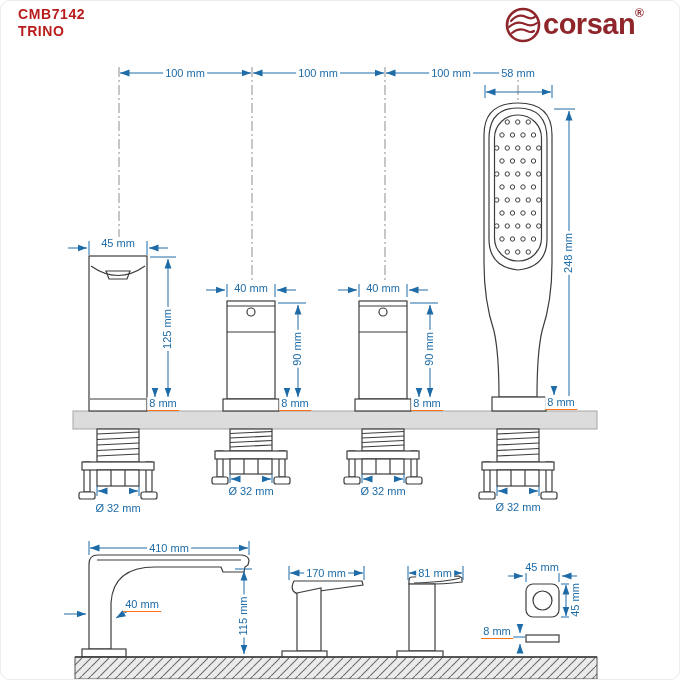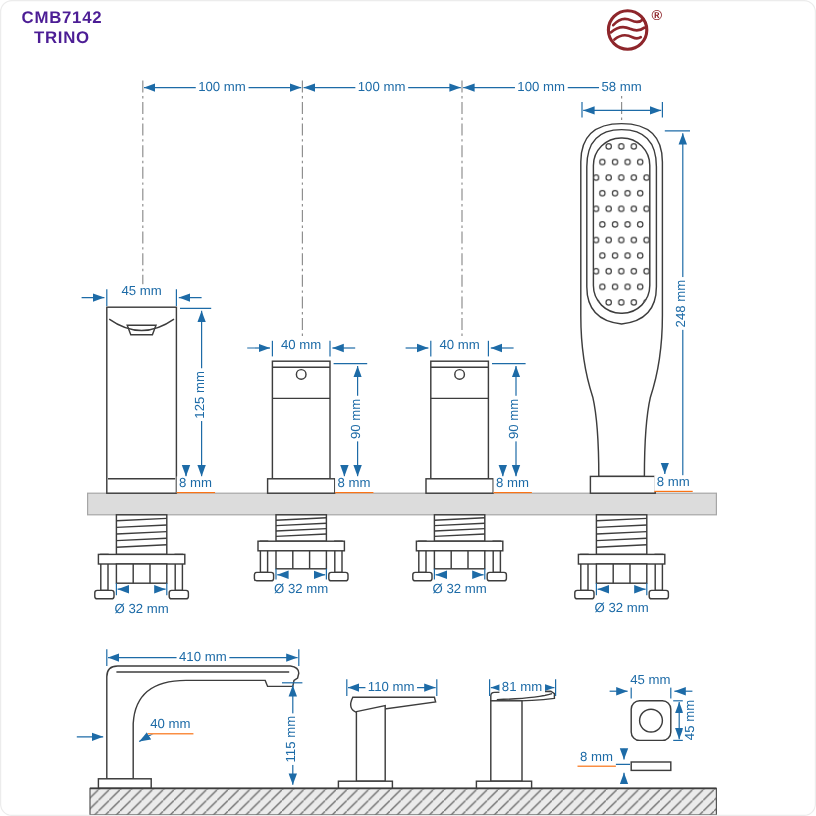--- a/index.html
+++ b/index.html
@@ -2,22 +2,22 @@
 <html><head>
 <meta charset="utf-8">
 <style>
   html,body{margin:0;padding:0;background:#fff;}
   .canvas{
     position:relative;width:680px;height:680px;background:#fff;overflow:hidden;
     font-family:"Liberation Sans",sans-serif;border:1px solid #ececec;border-radius:10px;
     box-sizing:border-box;
   }
   svg.draw{position:absolute;left:0;top:0;}
-  .model-block{position:absolute;left:17px;top:5px;color:#4c1d95;font-weight:bold;
-    font-size:14px;line-height:17px;letter-spacing:.6px;text-align:center;}
+  .model-block{position:absolute;left:17px;top:5px;color:#b91c1c;font-weight:bold;
+    font-size:14px;line-height:17px;letter-spacing:.6px;}
   .logo{position:absolute;left:502px;top:3px;display:flex;align-items:center;}
   .logo .brand{color:#8e262b;font-size:29px;font-weight:bold;letter-spacing:-.5px;line-height:38px;}
   .logo .reg{color:#8e262b;font-size:12px;font-weight:bold;align-self:flex-start;margin-top:2px;}
   .dim{
     position:absolute;color:#1d6ba7;font-size:11px;line-height:12px;white-space:nowrap;
     background:#fff;padding:0 2px;transform:translate(-50%,-50%);
   }
   .dim.rot{transform:translate(-50%,-50%) rotate(-90deg);}
   .dim.ul{border-bottom:1px solid #f97316;padding-bottom:1px;}
 </style>
@@ -242,20 +242,21 @@
 
 <div class="logo">
   <svg width="40" height="40" viewBox="0 0 40 40">
     <g stroke="#8e262b" fill="none" stroke-linecap="round">
       <circle cx="20" cy="21" r="16" stroke-width="2.6"></circle>
       <path d="M8,17 Q15,9 23,13 Q29,16 33,12" stroke-width="2.2"></path>
       <path d="M6,23 Q14,16 22,20 Q29,23 34,19" stroke-width="2.2"></path>
       <path d="M9,29 Q16,23 24,27 Q28,29 31,27" stroke-width="2.2"></path>
     </g>
   </svg>
+  <span class="brand">corsan</span>
   <span class="reg">®</span>
 </div>
 
 <div class="dim" style="left:184px;top:72px">100 mm</div>
 <div class="dim" style="left:317px;top:72px">100 mm</div>
 <div class="dim" style="left:450px;top:72px">100 mm</div>
 <div class="dim" style="left:517px;top:72px">58 mm</div>
 <div class="dim rot" style="left:567px;top:252px">248 mm</div>
 <div class="dim" style="left:117px;top:242px">45 mm</div>
 <div class="dim rot" style="left:166px;top:328px">125 mm</div>
@@ -267,19 +268,19 @@
 <div class="dim ul" style="left:294px;top:403px">8 mm</div>
 <div class="dim ul" style="left:426px;top:403px">8 mm</div>
 <div class="dim ul" style="left:560px;top:402px">8 mm</div>
 <div class="dim" style="left:117px;top:507px">Ø 32 mm</div>
 <div class="dim" style="left:250px;top:490px">Ø 32 mm</div>
 <div class="dim" style="left:382px;top:490px">Ø 32 mm</div>
 <div class="dim" style="left:517px;top:506px">Ø 32 mm</div>
 <div class="dim" style="left:168px;top:547px">410 mm</div>
 <div class="dim ul" style="left:141px;top:604px">40 mm</div>
 <div class="dim rot" style="left:242px;top:615px">115 mm</div>
-<div class="dim" style="left:325px;top:572px">110 mm</div>
+<div class="dim" style="left:325px;top:572px">170 mm</div>
 <div class="dim" style="left:434px;top:572px">81 mm</div>
 <div class="dim" style="left:541px;top:566px">45 mm</div>
 <div class="dim rot" style="left:574px;top:599px">45 mm</div>
 <div class="dim ul" style="left:496px;top:631px">8 mm</div>
 
 </div>
 
 </body></html>

